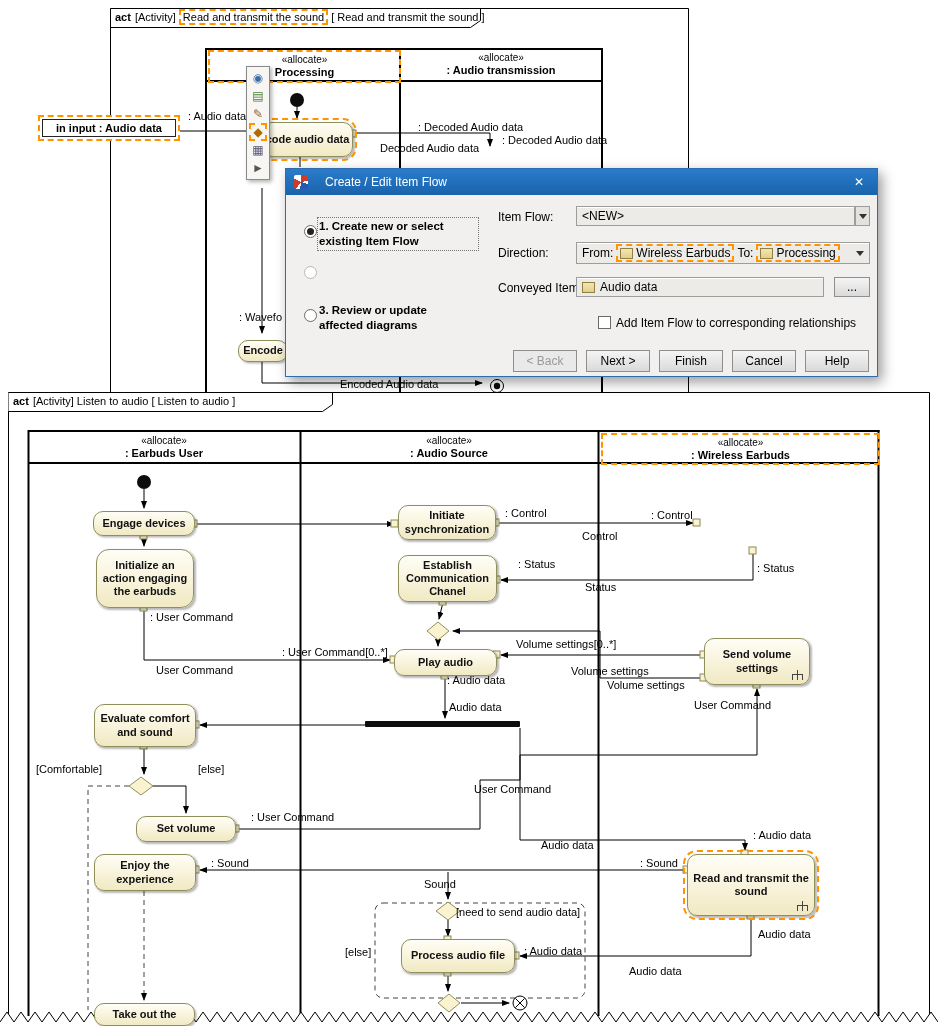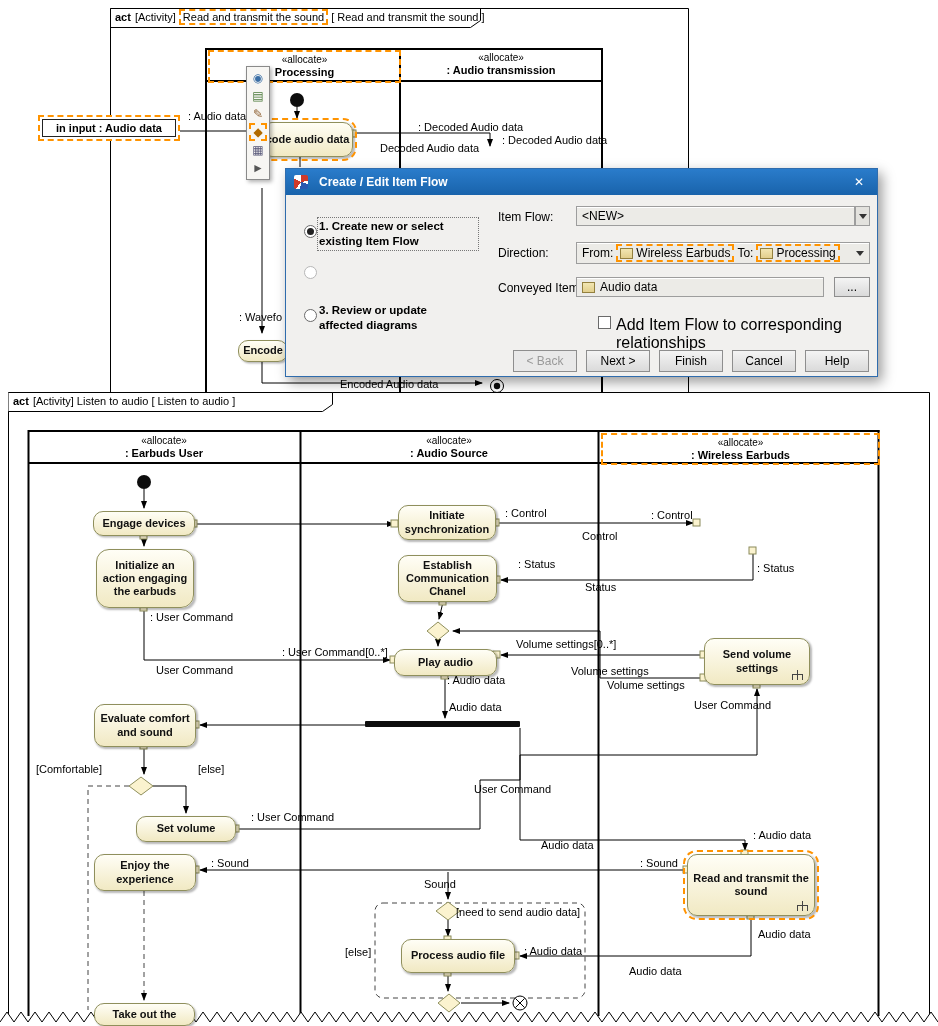--- a/index.html
+++ b/index.html
@@ -51,40 +51,40 @@
         font-size:12px;box-sizing:border-box}
   .pal-btn.selected{border:2px dashed #ff9300}
 
   
   #dialog{position:absolute;left:285px;top:168px;width:593px;height:209px;background:#f1f0ee;
         border:1px solid #2f6cad;box-shadow:4px 5px 12px rgba(0,0,0,.4);z-index:30;box-sizing:border-box}
   #dlg-titlebar{position:absolute;left:0;top:0;right:0;height:26px;background:linear-gradient(180deg,#2a7ccb,#1963ab);
         display:flex;align-items:center}
   #dlg-icon{width:14px;height:14px;margin-left:8px;border-radius:2px;
         background:conic-gradient(#d03a2a 0 22%,#fff 22% 30%,#2a58b0 30% 52%,#fff 52% 60%,#d03a2a 60% 82%,#fff 82%)}
-  #dlg-title{color:#fff;font-size:12px;margin-left:11px;font-weight:bold}
+  #dlg-title{color:#fff;font-size:12px;margin-left:17px;font-weight:normal}
   #dlg-close{position:absolute;right:5px;top:3px;width:26px;height:20px;color:#fff;font-size:12px;
         display:flex;align-items:center;justify-content:center}
   .radio{position:absolute;width:13px;height:13px;border-radius:50%;border:1px solid #6a6a6a;background:#fff;box-sizing:border-box}
   .radio.sel::after{content:"";position:absolute;inset:2px;border-radius:50%;background:#222}
   .radio.dis{border-color:#b7b7b7}
   .opt{position:absolute;font-weight:bold;font-size:11.5px;line-height:1.3}
   .opt.dis{color:#a3a3a3}
   .opt.focus{outline:1px dotted #777;outline-offset:1px}
   .fld-label{position:absolute;font-size:12px}
   .combo{position:absolute;background:#ecebe7;border:1px solid #9d9d9d;font-size:12px;
         display:flex;align-items:center;padding:0 5px;box-sizing:border-box;box-shadow:inset 0 1px 0 #fff}
   .combo-arrow-btn{position:absolute;width:15px;background:#e3e2de;border:1px solid #9d9d9d;
         display:flex;align-items:center;justify-content:center;box-sizing:border-box}
   .tri-down{width:0;height:0;border-left:4px solid transparent;border-right:4px solid transparent;border-top:5px solid #333}
   .hl-box{display:inline-flex;align-items:center;gap:3px;border:2px dashed #ff9300;padding:0 2px;margin:0 3px}
   .mini-icon{display:inline-block;width:13px;height:11px;background:linear-gradient(#f2e6b2,#e2cf8c);
         border:1px solid #93803e;box-sizing:border-box}
   #dlg-check{position:absolute;width:13px;height:13px;background:#fff;border:1px solid #6a6a6a;box-sizing:border-box}
-  .chk-label{position:absolute;font-size:16px}
+  .chk-label{position:absolute;font-size:12px}
   .btn{position:absolute;width:64px;height:22px;background:linear-gradient(#f4f4f4,#dadada);
         border:1px solid #8e8e8e;font-size:12px;display:flex;align-items:center;justify-content:center;box-sizing:border-box}
   .btn.disabled{color:#9a9a9a;background:#e9e9e9}
 </style>
 </head>
 <body>
 
 <div id="top-area">
   <svg width="938" height="392">
     <defs>

